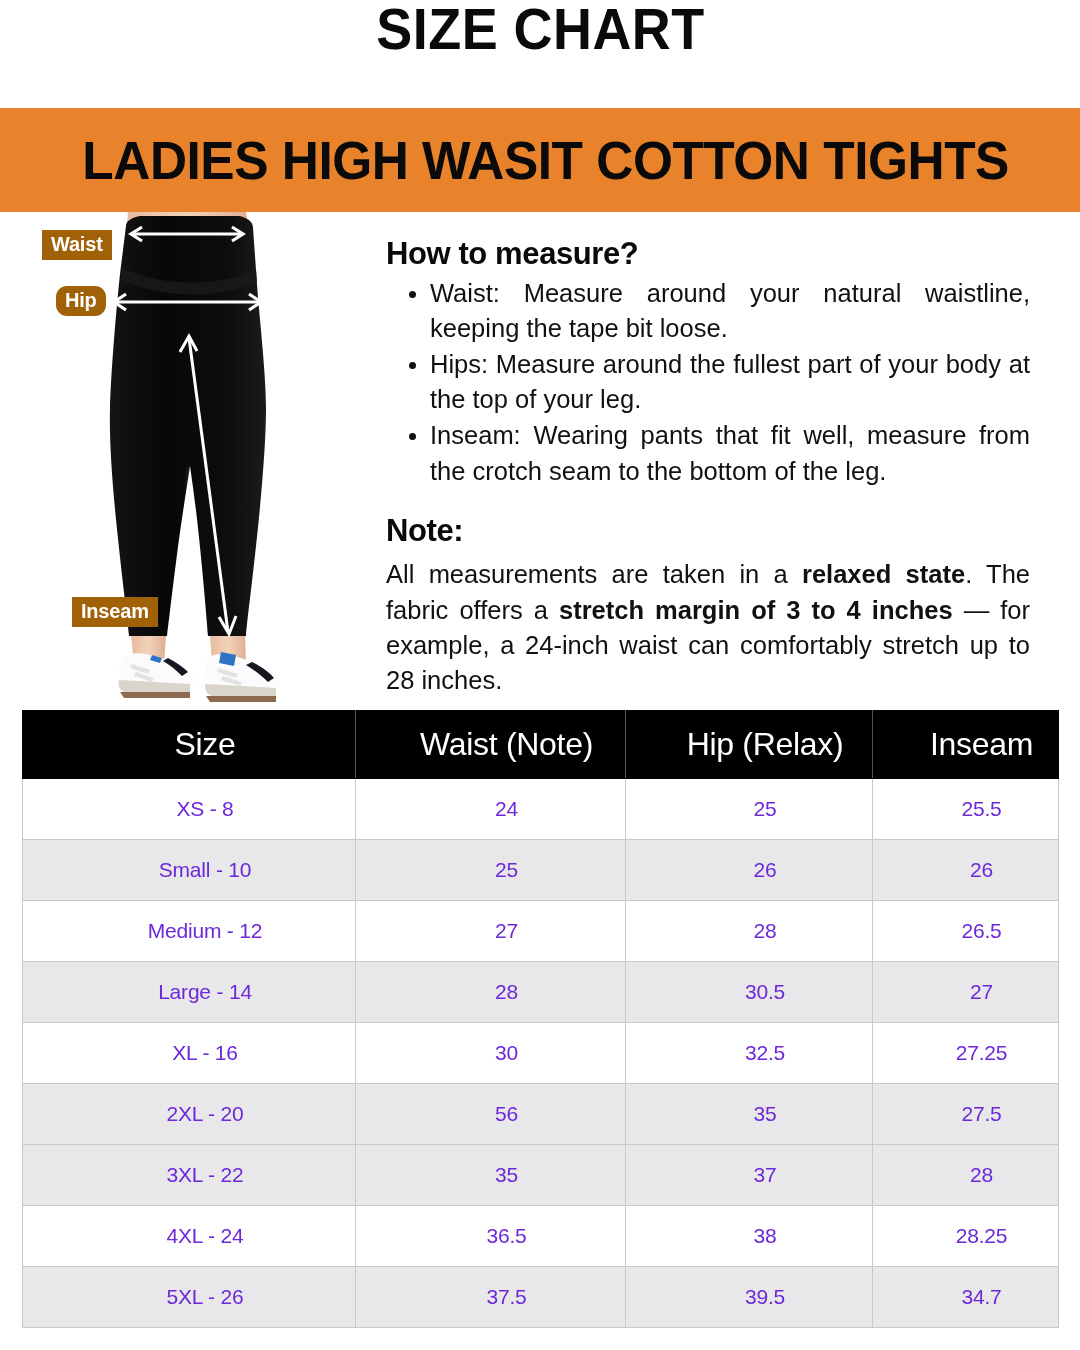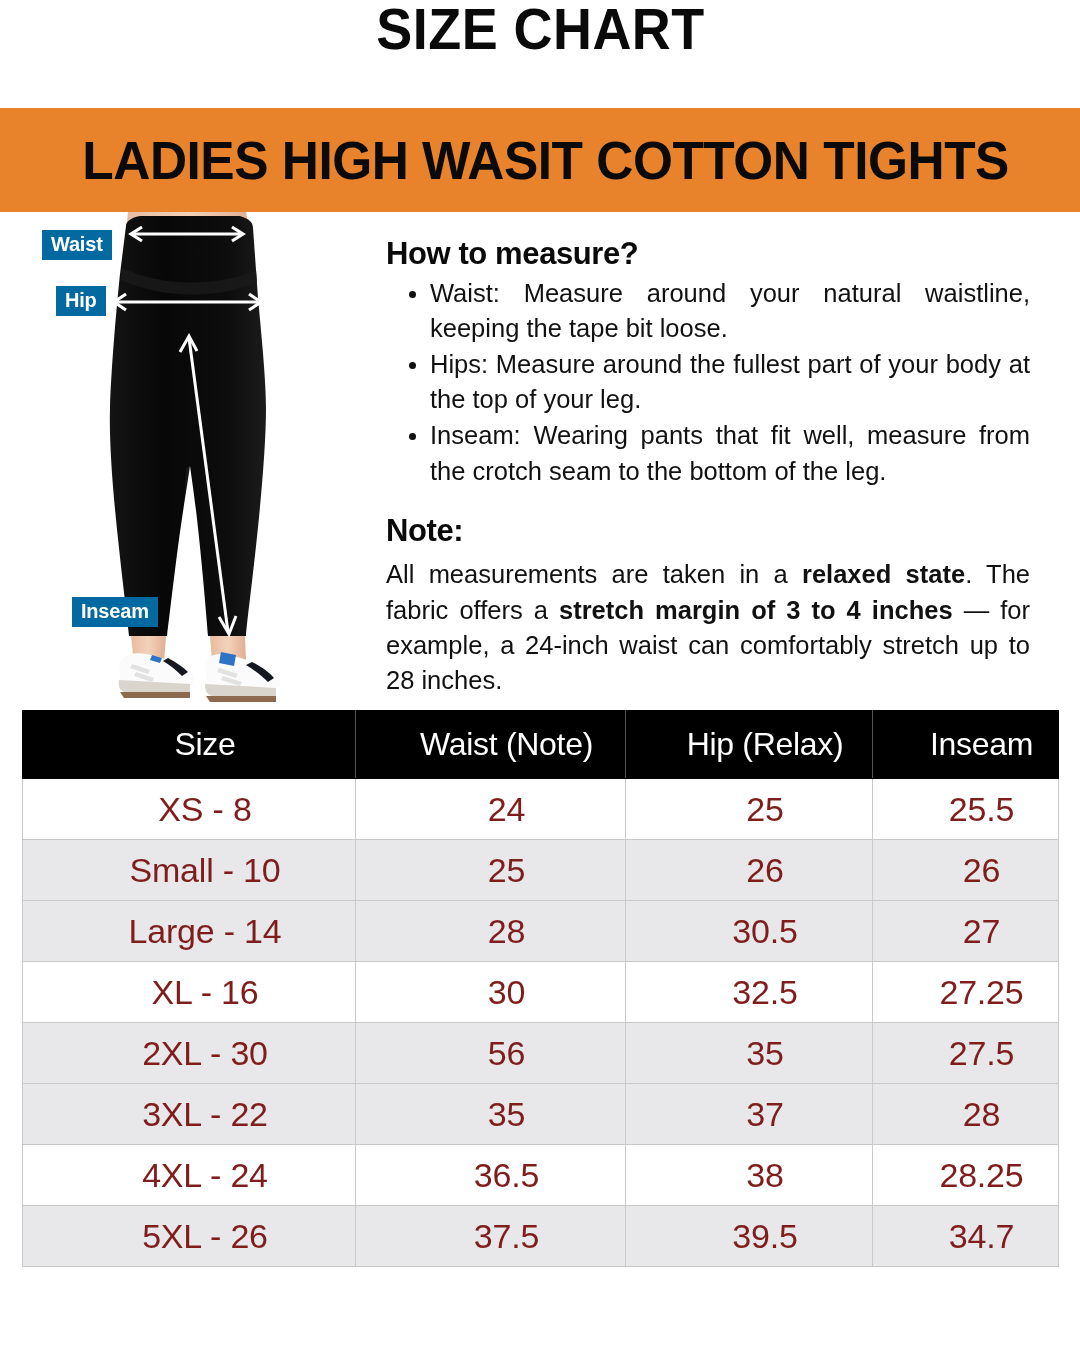--- a/index.html
+++ b/index.html
@@ -66,31 +66,31 @@
     left: 0; top: 212px;
     width: 380px;
     height: 490px;
     overflow: hidden;
     background: #ffffff;
   }
   .figure-svg { position: absolute; left: 0; top: 0; }
 
   .tag {
     position: absolute;
-    background: #0369a1;
+    background: #a16207;
     color: #ffffff;
     font-size: 20px;
     font-weight: 800;
     padding: 4px 9px 6px 9px;
     line-height: 1;
     letter-spacing: -0.2px;
     white-space: nowrap;
   }
   .tag-waist  { left: 42px;  top: 18px; }
-  .tag-hip    { left: 56px;  top: 74px; }
+  .tag-hip    { left: 56px;  top: 74px; border-radius: 11px; }
   .tag-inseam { left: 72px;  top: 385px; }
 
   
   .info {
     position: absolute;
     left: 386px; top: 236px;
     width: 644px;
   }
   .h-sub {
     font-size: 31px;
@@ -153,22 +153,22 @@
     color: #ffffff;
     height: 68px;
     font-size: 32px;
     border-color: #000000;
     border-right-color: #555555;
     letter-spacing: -0.3px;
   }
   .size-table thead th:last-child { border-right-color: #000000; }
   .size-table tbody td {
     height: 61px;
-    font-size: 34px;
-    color: #7f1d1d;
+    font-size: 21px;
+    color: #6d28d9;
     background: #ffffff;
     letter-spacing: -0.2px;
   }
   .size-table tbody tr.alt td { background: #e8e8ea; }
 
   col.c-size   { width: 333px; }
   col.c-waist  { width: 270px; }
   col.c-hip    { width: 247px; }
   col.c-inseam { width: 186px; }
 </style>
@@ -310,34 +310,40 @@
         <td>24</td>
         <td>25</td>
         <td>25.5</td>
       </tr>
       <tr class="alt">
         <td>Small - 10</td>
         <td>25</td>
         <td>26</td>
         <td>26</td>
       </tr>
+      <tr>
+        <td>Medium - 12</td>
+        <td>27</td>
+        <td>28</td>
+        <td>26.5</td>
+      </tr>
       <tr class="alt">
         <td>Large - 14</td>
         <td>28</td>
         <td>30.5</td>
         <td>27</td>
       </tr>
       <tr>
         <td>XL - 16</td>
         <td>30</td>
         <td>32.5</td>
         <td>27.25</td>
       </tr>
       <tr class="alt">
-        <td>2XL - 30</td>
+        <td>2XL - 20</td>
         <td>56</td>
         <td>35</td>
         <td>27.5</td>
       </tr>
       <tr class="alt">
         <td>3XL - 22</td>
         <td>35</td>
         <td>37</td>
         <td>28</td>
       </tr>

